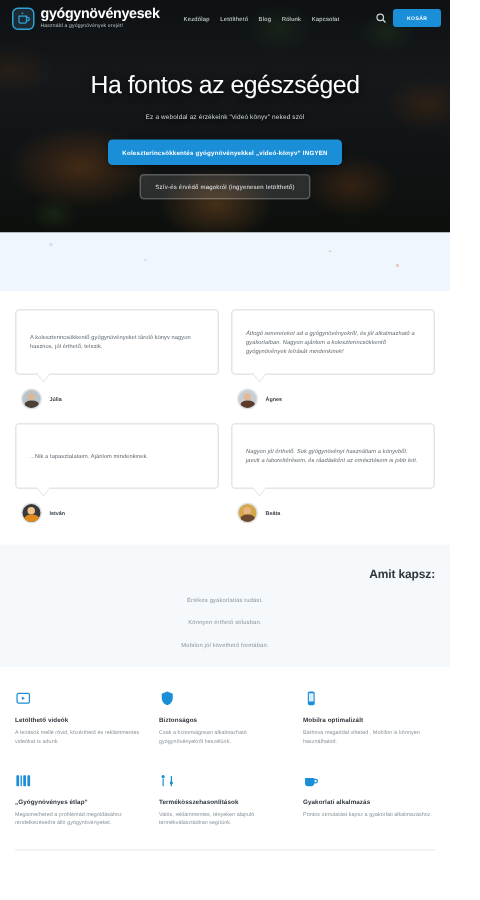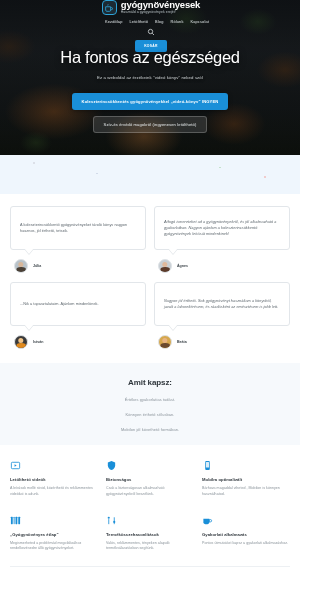--- a/index.html
+++ b/index.html
@@ -25,21 +25,21 @@
       radial-gradient(ellipse 26px 18px at 86% 14%, rgba(52,88,38,.5), rgba(52,88,38,0) 72%),
       radial-gradient(ellipse 22px 16px at 12% 92%, rgba(60,96,42,.45), rgba(60,96,42,0) 72%),
       linear-gradient(180deg, #14181c 0%, #1b1f22 30%, #15191b 70%, #10140f 100%);
     overflow: hidden;
   }
   .hero::after {
     content: "";
     position: absolute; inset: 0;
     background: linear-gradient(180deg, rgba(10,12,14,.55) 0%, rgba(10,12,14,.35) 35%, rgba(8,10,8,.45) 100%);
   }
-  .hero > * { position: relative; z-index: 2; flex-direction: column; }
+  .hero > * { position: relative; z-index: 2; }
 
   
   .navbar {
     height: 24px;
     display: flex;
     align-items: center;
     padding: 0 6px 0 8px;
     gap: 4px;
   }
   .brand { display: flex; align-items: center; gap: 4px; flex: 0 0 auto; }
@@ -173,20 +173,21 @@
 
   
   .amit {
     background: #f6f9fc;
     padding: 15px 10px 13px;
     text-align: center;
   }
   .amit h2 {
     font-size: 8px; font-weight: 700; color: #2f363c;
     letter-spacing: -.1px;
+    text-align: right;
   }
   .amit-line {
     font-size: 3.9px; color: #8a939a; margin-top: 10px; letter-spacing: .1px;
   }
 
   
   .features {
     background: #ffffff;
     padding: 12px 10px 6px;
     display: grid;

